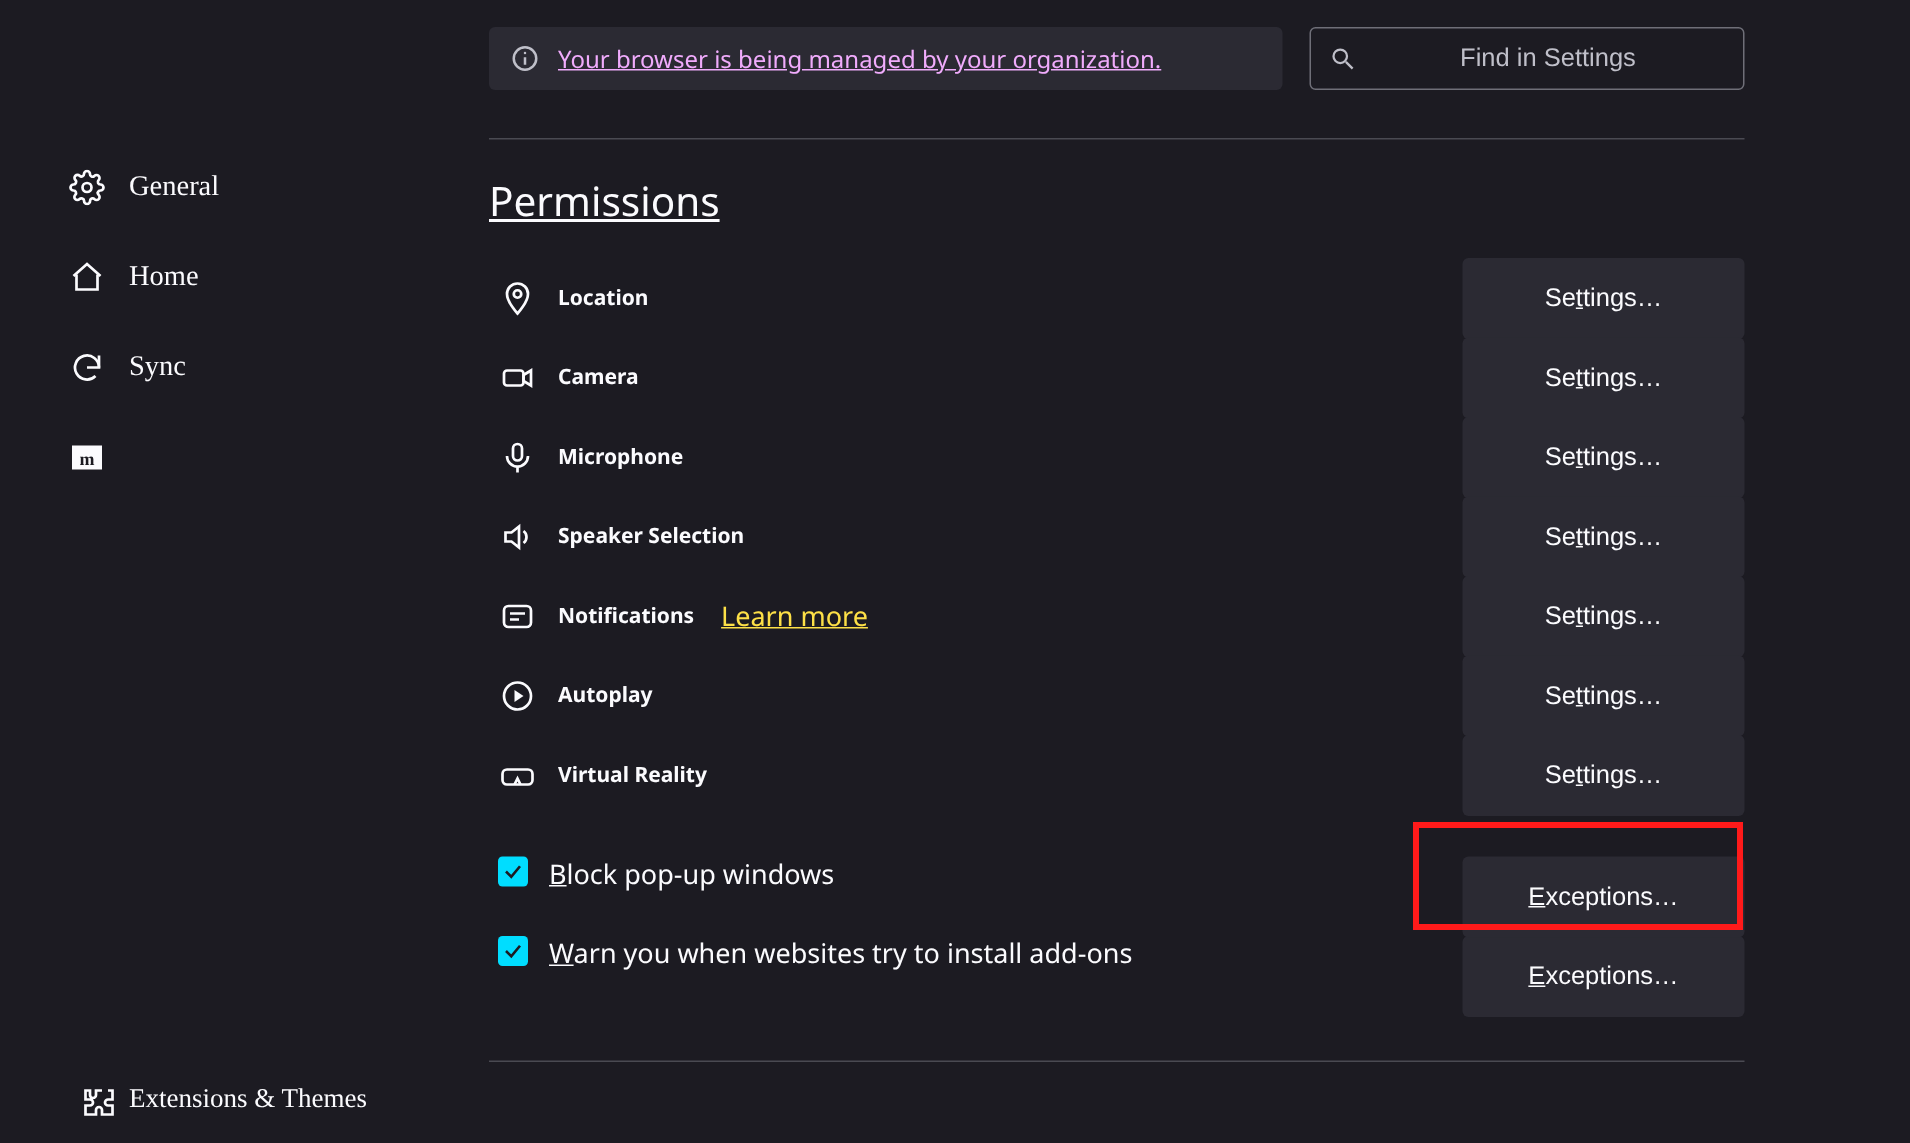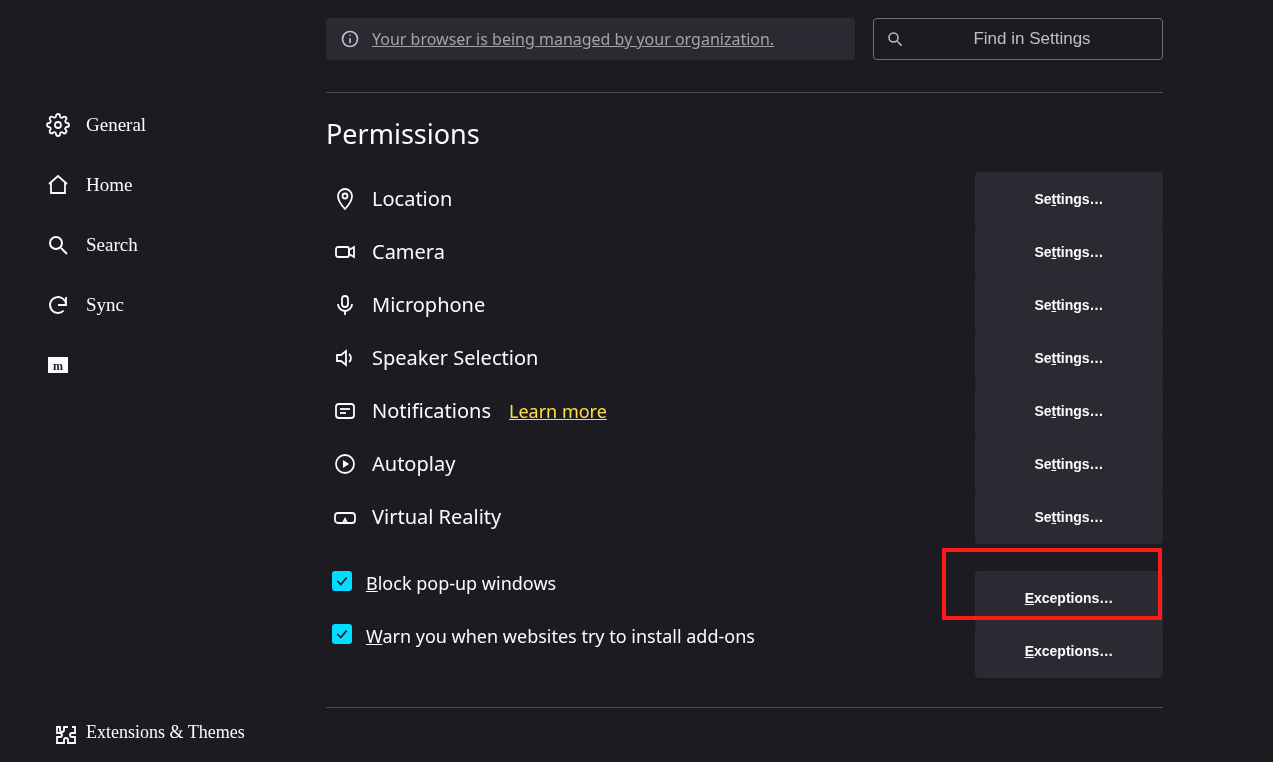--- a/index.html
+++ b/index.html
@@ -71,21 +71,21 @@
     background: #2b2a33;
     border-radius: 4px;
     flex: 1;
     display: flex;
     align-items: center;
     gap: 12px;
     padding: 0 14px;
     height: 42px;
   }
   .banner a {
-    color: #a3a3a3;
+    color: #f0abfc;
     text-decoration: underline;
     font-size: 16px;
   }
   .search-box {
     width: 290px;
     border: 1px solid #6f6f78;
     border-radius: 4px;
     background: transparent;
     display: flex;
     align-items: center;
@@ -106,58 +106,59 @@
   hr {
     border: none;
     border-top: 1px solid #4a4a52;
     margin: 0;
   }
   .section-title {
     font-size: 27px;
     font-weight: 400;
     margin-top: 22px;
     margin-bottom: 20px;
+    text-decoration: underline;
   }
   .perm-row {
     display: flex;
     align-items: center;
     height: 53px;
     padding-left: 6px;
   }
   .perm-icon {
     width: 26px;
     height: 26px;
     display: flex;
     align-items: center;
     justify-content: center;
     margin-right: 14px;
     flex-shrink: 0;
   }
   .perm-icon svg { width: 24px; height: 24px; }
   .perm-label {
-    font-size: 20px;
-    font-weight: 400;
+    font-size: 14px;
+    font-weight: 700;
   }
   .perm-link {
     color: #fde047;
     text-decoration: underline;
     margin-left: 18px;
     font-size: 18px;
     cursor: pointer;
   }
   .perm-spacer { flex: 1; }
   .perm-button {
     background: #2b2a33;
     color: #fbfbfe;
     border: none;
     border-radius: 4px;
     height: 54px;
     width: 188px;
-    font-size: 14px;
-    font-weight: 700;
+    font-size: 17px;
+    font-weight: 400;
     cursor: pointer;
     text-align: center;
   }
   .perm-button .u { text-decoration: underline; }
   .check-row {
     display: flex;
     align-items: flex-start;
     height: 53px;
     padding-left: 6px;
   }
@@ -200,29 +201,20 @@
     <span>General</span>
   </div>
   <div class="sidebar-item">
     <span class="sidebar-icon">
       <svg viewBox="0 0 24 24" fill="none" stroke="currentColor" stroke-width="1.8">
           <path d="M3 11 L12 3 L21 11"></path>
           <path d="M5 10 V20 H19 V10"></path>
         </svg>
     </span>
     <span>Home</span>
-  </div>
-  <div class="sidebar-item">
-    <span class="sidebar-icon">
-      <svg viewBox="0 0 24 24" fill="none" stroke="currentColor" stroke-width="2">
-          <circle cx="10" cy="10" r="6"></circle>
-          <line x1="15" y1="15" x2="21" y2="21"></line>
-        </svg>
-    </span>
-    <span>Search</span>
   </div>
   <div class="sidebar-item">
     <span class="sidebar-icon">
       <svg viewBox="0 0 24 24" fill="none" stroke="currentColor" stroke-width="1.8">
           <path d="M20 12a8 8 0 1 0-2.34 5.66"></path>
           <polyline points="20 4 20 12 12 12" fill="none"></polyline>
         </svg>
     </span>
     <span>Sync</span>
   </div>

